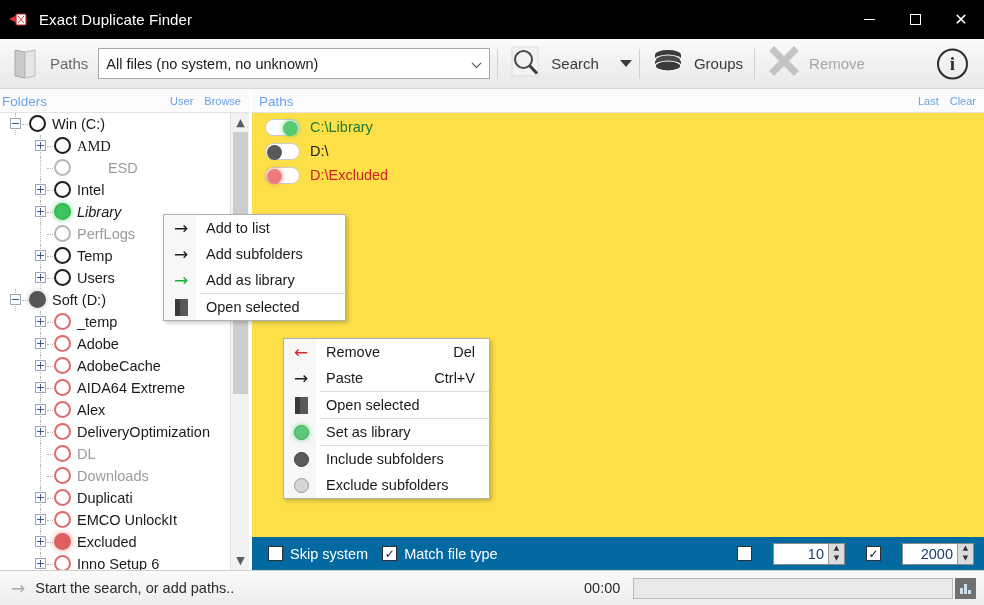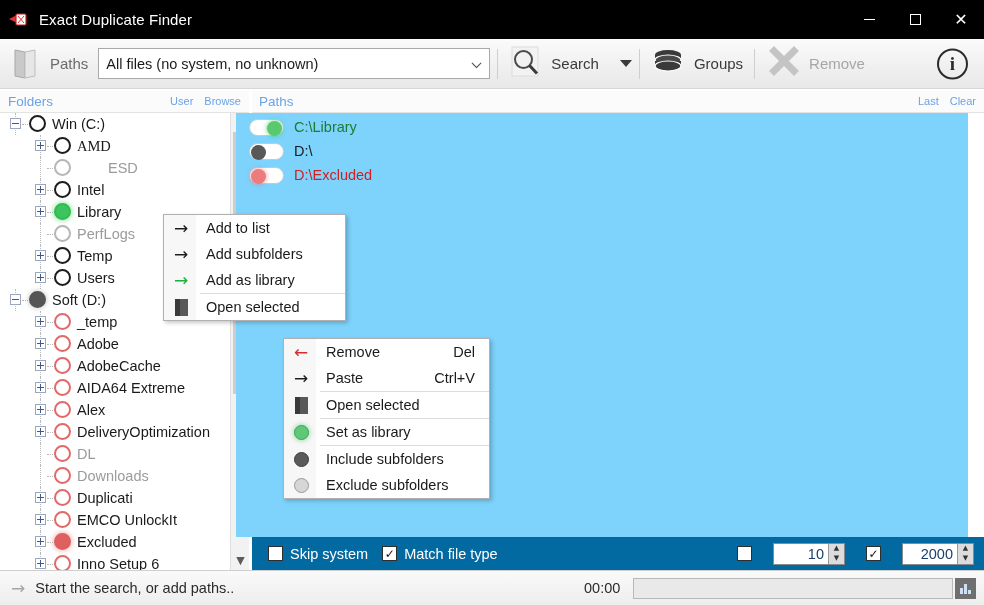--- a/index.html
+++ b/index.html
@@ -66,21 +66,21 @@
   }
 
   
   .hdr {
     position:absolute; height:23px; background:#fbfbfb;
     border-bottom:1px solid #e3e3e3; display:flex; align-items:center;
   }
   .hdr .t { font-size:13.5px; color:#6ba3e8; }
   .hdr .links { margin-left:auto; display:flex; gap:11px; padding-right:8px; }
   .hdr .links span { font-size:11px; color:#6ba3e8; }
-  #folders-hdr { left:0; top:90px; width:249px; padding-left:8px; }
+  #folders-hdr { left:0; top:90px; width:249px; padding-left:2px; }
   #paths-hdr { left:252px; top:90px; width:732px; padding-left:7px; }
 
   
   .tree-panel {
     position:absolute; left:0; top:113px; width:249px; height:457px;
     background:#ffffff; overflow:hidden; border-right:1px solid #cfcfcf;
   }
   .tree-row {
     position:relative; height:22px; display:flex; align-items:center;
     font-size:14.5px; color:#1a1a1a; white-space:nowrap;
@@ -114,21 +114,21 @@
     position:absolute; left:0; width:19px; height:19px; display:flex;
     align-items:center; justify-content:center; color:#5c5c5c; font-size:11px;
     font-family:"DejaVu Sans",sans-serif;
   }
   .tscroll .arr.up { top:0; }
   .tscroll .arr.down { bottom:0; }
   .tscroll .thumb { position:absolute; left:2px; top:19px; width:15px; height:262px; background:#cdcdcd; }
 
   
   .paths-panel {
-    position:absolute; left:236px; top:113px; width:732px; height:424px; background:#7dd3fc;
+    position:absolute; left:252px; top:113px; width:732px; height:424px; background:#fde047;
   }
   .path-row {
     position:absolute; left:0; height:24px; display:flex; align-items:center;
     font-size:14.5px; white-space:nowrap;
   }
   .toggle {
     width:35px; height:17px; border-radius:9px; border:1.5px solid #c9c9c9;
     background:#fff; position:relative; margin-left:13px; flex:none;
   }
   .knob { position:absolute; top:1px; width:15px; height:15px; border-radius:50%; }
@@ -344,21 +344,21 @@
         <span class="exp plus" style="left: 35px; top: 5px;"></span>
         <span class="dots" style="left: 47px; top: 11px; width: 6px;"></span>
         <span class="bullet " style="left: 54px; top: 2px;"></span>
         <span class="tree-label" style="left: 77px;">Intel</span>
       </div>
       <div class="tree-row" style="top: 88px; position: absolute; left: 0px; width: 230px;">
         <span class="vdots" style="left: 40px; top: 0px; height: 22px;"></span>
         <span class="exp plus" style="left: 35px; top: 5px;"></span>
         <span class="dots" style="left: 47px; top: 11px; width: 6px;"></span>
         <span class="bullet fill-green" style="left: 54px; top: 2px;"></span>
-        <span class="tree-label" style="left: 77px;">Library</span>
+        <span class="tree-label" style="left: 77px; font-style: italic;">Library</span>
       </div>
       <div class="tree-row" style="top: 110px; position: absolute; left: 0px; width: 230px;">
         <span class="vdots" style="left: 40px; top: 0px; height: 22px;"></span>
         <span class="dots" style="left: 47px; top: 11px; width: 6px;"></span>
         <span class="bullet gray" style="left: 54px; top: 2px;"></span>
         <span class="tree-label dim" style="left: 77px;">PerfLogs</span>
       </div>
       <div class="tree-row" style="top: 132px; position: absolute; left: 0px; width: 230px;">
         <span class="vdots" style="left: 40px; top: 0px; height: 22px;"></span>
         <span class="exp plus" style="left: 35px; top: 5px;"></span>

